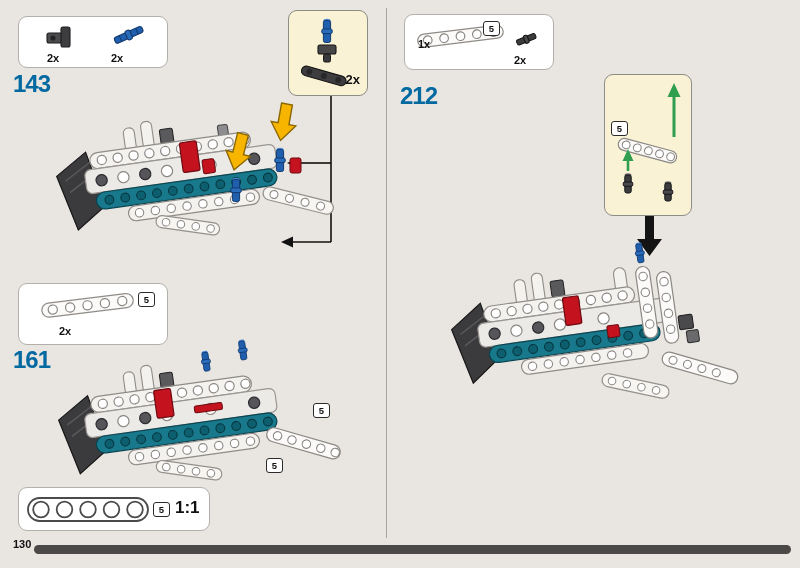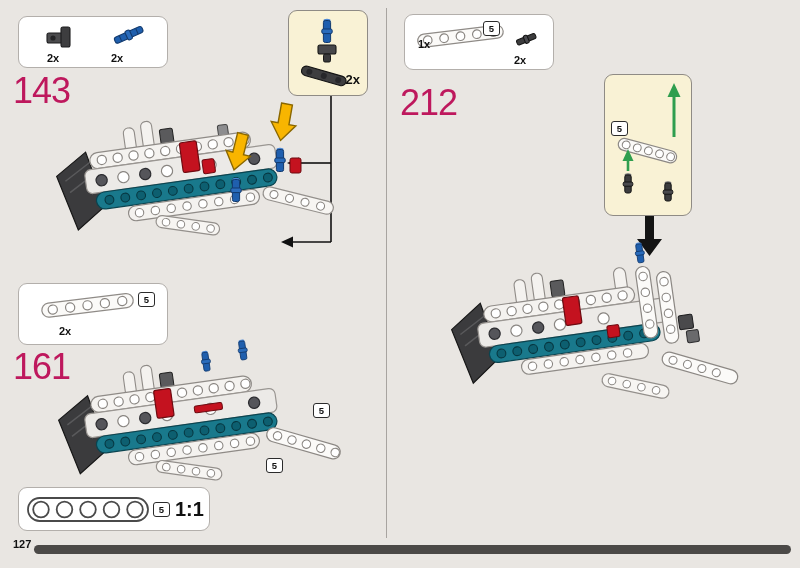--- a/index.html
+++ b/index.html
@@ -1,29 +1,29 @@
 <!DOCTYPE html>
 <html><head>
 <meta charset="utf-8">
 <style>
   *{margin:0;padding:0;box-sizing:border-box}
   html,body{width:800px;height:568px}
   body{font-family:"Liberation Sans",sans-serif;background:#e9e6e2}
   .page{position:relative;width:800px;height:568px;background:#e9e6e2;overflow:hidden}
   .box{position:absolute;background:#ffffff;border:1px solid #b3afab;border-radius:9px}
   .callout{position:absolute;background:#f9f2d5;border:1px solid #8f8b85;border-radius:9px}
-  .step-num{position:absolute;font-size:36px;font-weight:400;color:#be185d;letter-spacing:-1px}
+  .step-num{position:absolute;font-size:24px;font-weight:700;color:#0369a1;letter-spacing:-1px}
   .count{position:absolute;font-size:11px;font-weight:700;color:#101010}
   .count-lg{position:absolute;font-size:13px;font-weight:800;color:#101010}
   .badge{position:absolute;width:17px;height:15px;background:#ffffff;border:1.2px solid #2b2b2b;border-radius:3px;
          font-size:9.5px;font-weight:700;color:#111;display:flex;align-items:center;justify-content:center;z-index:6}
   .divider{position:absolute;left:386px;top:8px;height:530px;width:1px;background:#a8a4a0}
   .page-num{position:absolute;left:13px;top:538px;font-size:11px;font-weight:700;color:#111}
   .progress{position:absolute;left:34px;top:545px;width:757px;height:9px;background:#4b4947;border-radius:5px}
-  .scale-label{position:absolute;font-size:20px;font-weight:800;color:#101010}
+  .scale-label{position:absolute;font-size:17px;font-weight:800;color:#101010}
   svg.abs{position:absolute;overflow:visible}
 </style>
 </head>
 <body>
 
 <div class="page">
 
   <svg width="0" height="0" class="abs" aria-hidden="true">
     <defs>
       <g id="pinB">
@@ -408,16 +408,16 @@
       <g>
         <line x1="20" y1="92" x2="20" y2="80" stroke="#2f9e4e" stroke-width="2.6"></line>
         <polygon points="14.5,82 25.5,82 20,70" fill="#2f9e4e"></polygon>
       </g>
       <use href="#pinD" transform="translate(20,96)"></use>
       <use href="#pinD" transform="translate(60,104)"></use>
     </svg>
     <span class="badge" style="left:6px;top:46px">5</span>
   </div>
 
-  <div class="page-num">127</div>
+  <div class="page-num">130</div>
   <div class="progress"></div>
 
 </div>
 
 </body></html>

